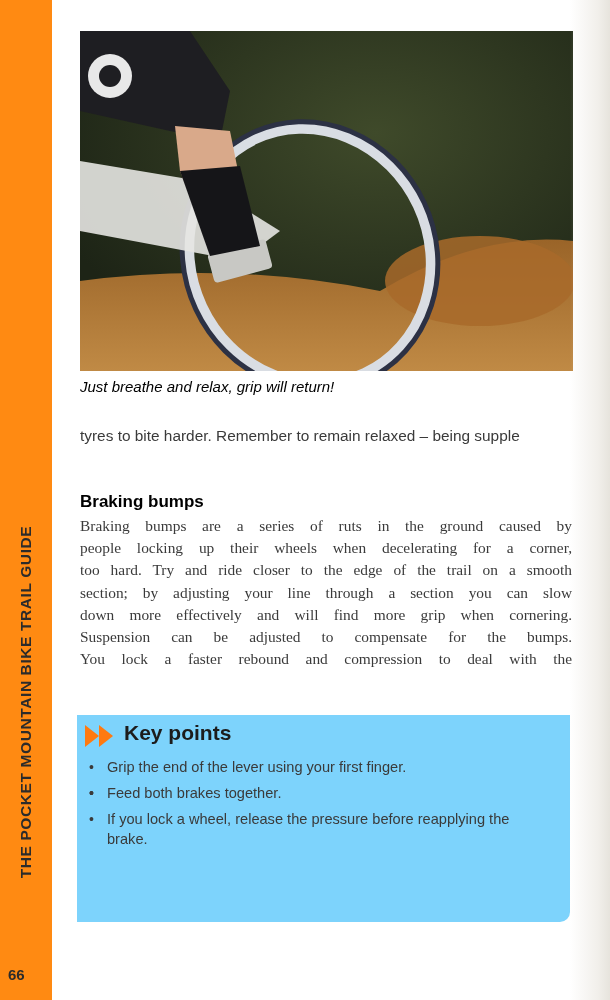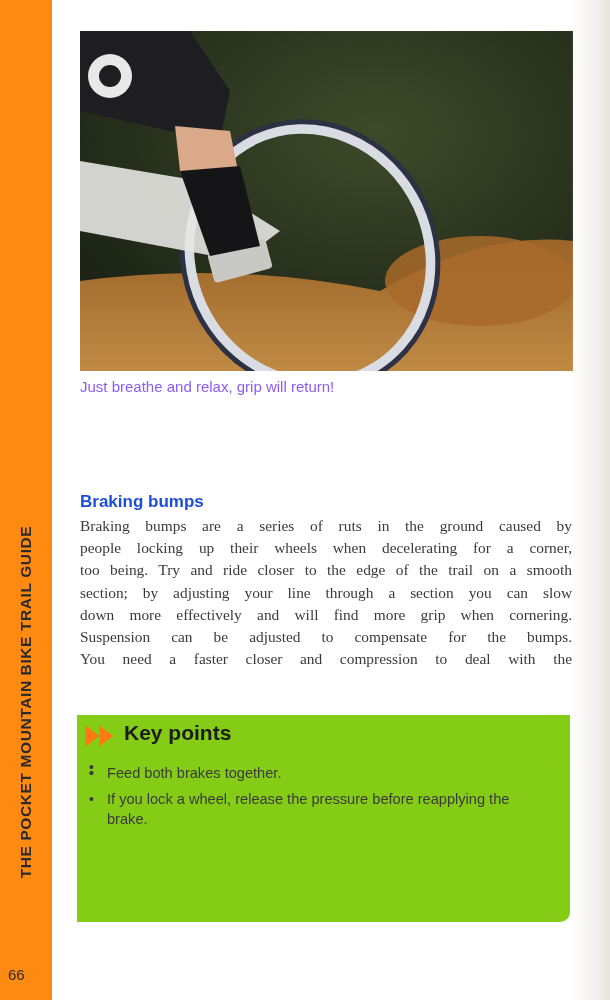--- a/index.html
+++ b/index.html
@@ -15,51 +15,51 @@
     }
     .spine-title {
       position: absolute; left: 26px; top: 702px;
       transform: translate(-50%, -50%) rotate(-90deg);
       white-space: nowrap;
       font-weight: bold; font-size: 15.5px; letter-spacing: 0.6px;
       color: #2b2b2b;
     }
     .page-number {
       position: absolute; left: 8px; top: 966px;
-      font-size: 15px; font-weight: normal; color: #2b2b2b;
+      font-size: 15px; font-weight: bold; color: #2b2b2b;
     }
     .right-shade {
       position: absolute; right: 0; top: 0; width: 40px; height: 1000px;
       background: linear-gradient(to right, rgba(255,255,255,0) 0%, rgba(230,226,218,0.55) 70%, rgba(220,216,206,0.7) 100%);
       pointer-events: none;
     }
     .photo {
       position: absolute; left: 80px; top: 31px; width: 493px; height: 340px;
       overflow: hidden;
       background: linear-gradient(180deg, #2d3522 0%, #3a3f24 40%, #5b4a25 62%, #a8702e 78%, #b87c35 100%);
     }
     .photo svg { display: block; }
     .caption {
       position: absolute; left: 80px; top: 378px;
-      font-size: 15px; color: #8b5cf6;
+      font-style: italic; font-size: 15px; color: #000000;
     }
     .body-text {
       position: absolute; left: 80px; width: 492px;
       font-size: 15.4px; line-height: 22.5px; color: #3a3a3a;
     }
     .para1 { top: 425px; }
     .heading {
       position: absolute; left: 80px; top: 492px;
-      font-weight: bold; font-size: 17px; color: #1d4ed8;
+      font-weight: bold; font-size: 17px; color: #000000;
     }
     .para2 { top: 515px; }
     .para2 .line { display: block; text-align: justify; text-align-last: justify; height: 22.2px; font-family: Liberation Serif, serif; }
     .keybox {
       position: absolute; left: 77px; top: 715px; width: 493px; height: 207px;
-      background: #84cc16;
+      background: #7dd3fc;
       border-bottom-right-radius: 10px;
     }
     .key-arrow {
       position: absolute; left: 8px; top: 10px; width: 32px; height: 22px;
     }
     .key-title {
       position: absolute; left: 47px; top: 6px;
       font-weight: bold; font-size: 21px; color: #1c1c1c;
     }
     .key-list {
@@ -104,41 +104,42 @@
     <path d="M0 0 L110 0 L150 60 L140 110 L90 100 L0 80 Z" fill="#1e1e22"></path>
     <circle cx="30" cy="45" r="22" fill="#e8e8e8"></circle>
     <circle cx="30" cy="45" r="11" fill="#1e1e22"></circle>
     <path d="M95 95 L150 100 L165 175 L120 190 L100 140 Z" fill="#d9a98a"></path>
     <path d="M100 140 L160 135 L180 215 L130 225 Z" fill="#151518"></path>
   </svg>
 </div>
 <div class="caption">Just breathe and relax, grip will return!</div>
 
 <div class="body-text para1">
+  <div>tyres to bite harder. Remember to remain relaxed – being supple</div>
 </div>
 
 <div class="heading">Braking bumps</div>
 
 <div class="body-text para2">
   <span class="line">Braking bumps are a series of ruts in the ground caused by</span>
   <span class="line">people locking up their wheels when decelerating for a corner,</span>
-  <span class="line">too being. Try and ride closer to the edge of the trail on a smooth</span>
+  <span class="line">too hard. Try and ride closer to the edge of the trail on a smooth</span>
   <span class="line">section; by adjusting your line through a section you can slow</span>
   <span class="line">down more effectively and will find more grip when cornering.</span>
   <span class="line">Suspension can be adjusted to compensate for the bumps.</span>
-  <span class="line">You need a faster closer and compression to deal with the</span>
+  <span class="line">You lock a faster rebound and compression to deal with the</span>
 </div>
 
 <div class="keybox">
   <svg class="key-arrow" viewBox="0 0 32 22" xmlns="http://www.w3.org/2000/svg">
     <polygon points="0,0 14,11 0,22" fill="#ff7a10"></polygon>
     <polygon points="14,0 28,11 14,22" fill="#ff7a10"></polygon>
   </svg>
   <div class="key-title">Key points</div>
   <ul class="key-list">
-    <li><span class="bullet">•</span></li>
+    <li><span class="bullet">•</span><span>Grip the end of the lever using your first finger.</span></li>
     <li><span class="bullet">•</span></li>
     <li><span class="bullet">•</span><span>Feed both brakes together.</span></li>
     <li style="width:410px"><span class="bullet">•</span><span>If you lock a wheel, release the pressure before reapplying the brake.</span></li>
   </ul>
 </div>
 
 <div class="right-shade"></div>
 
 </body></html>

